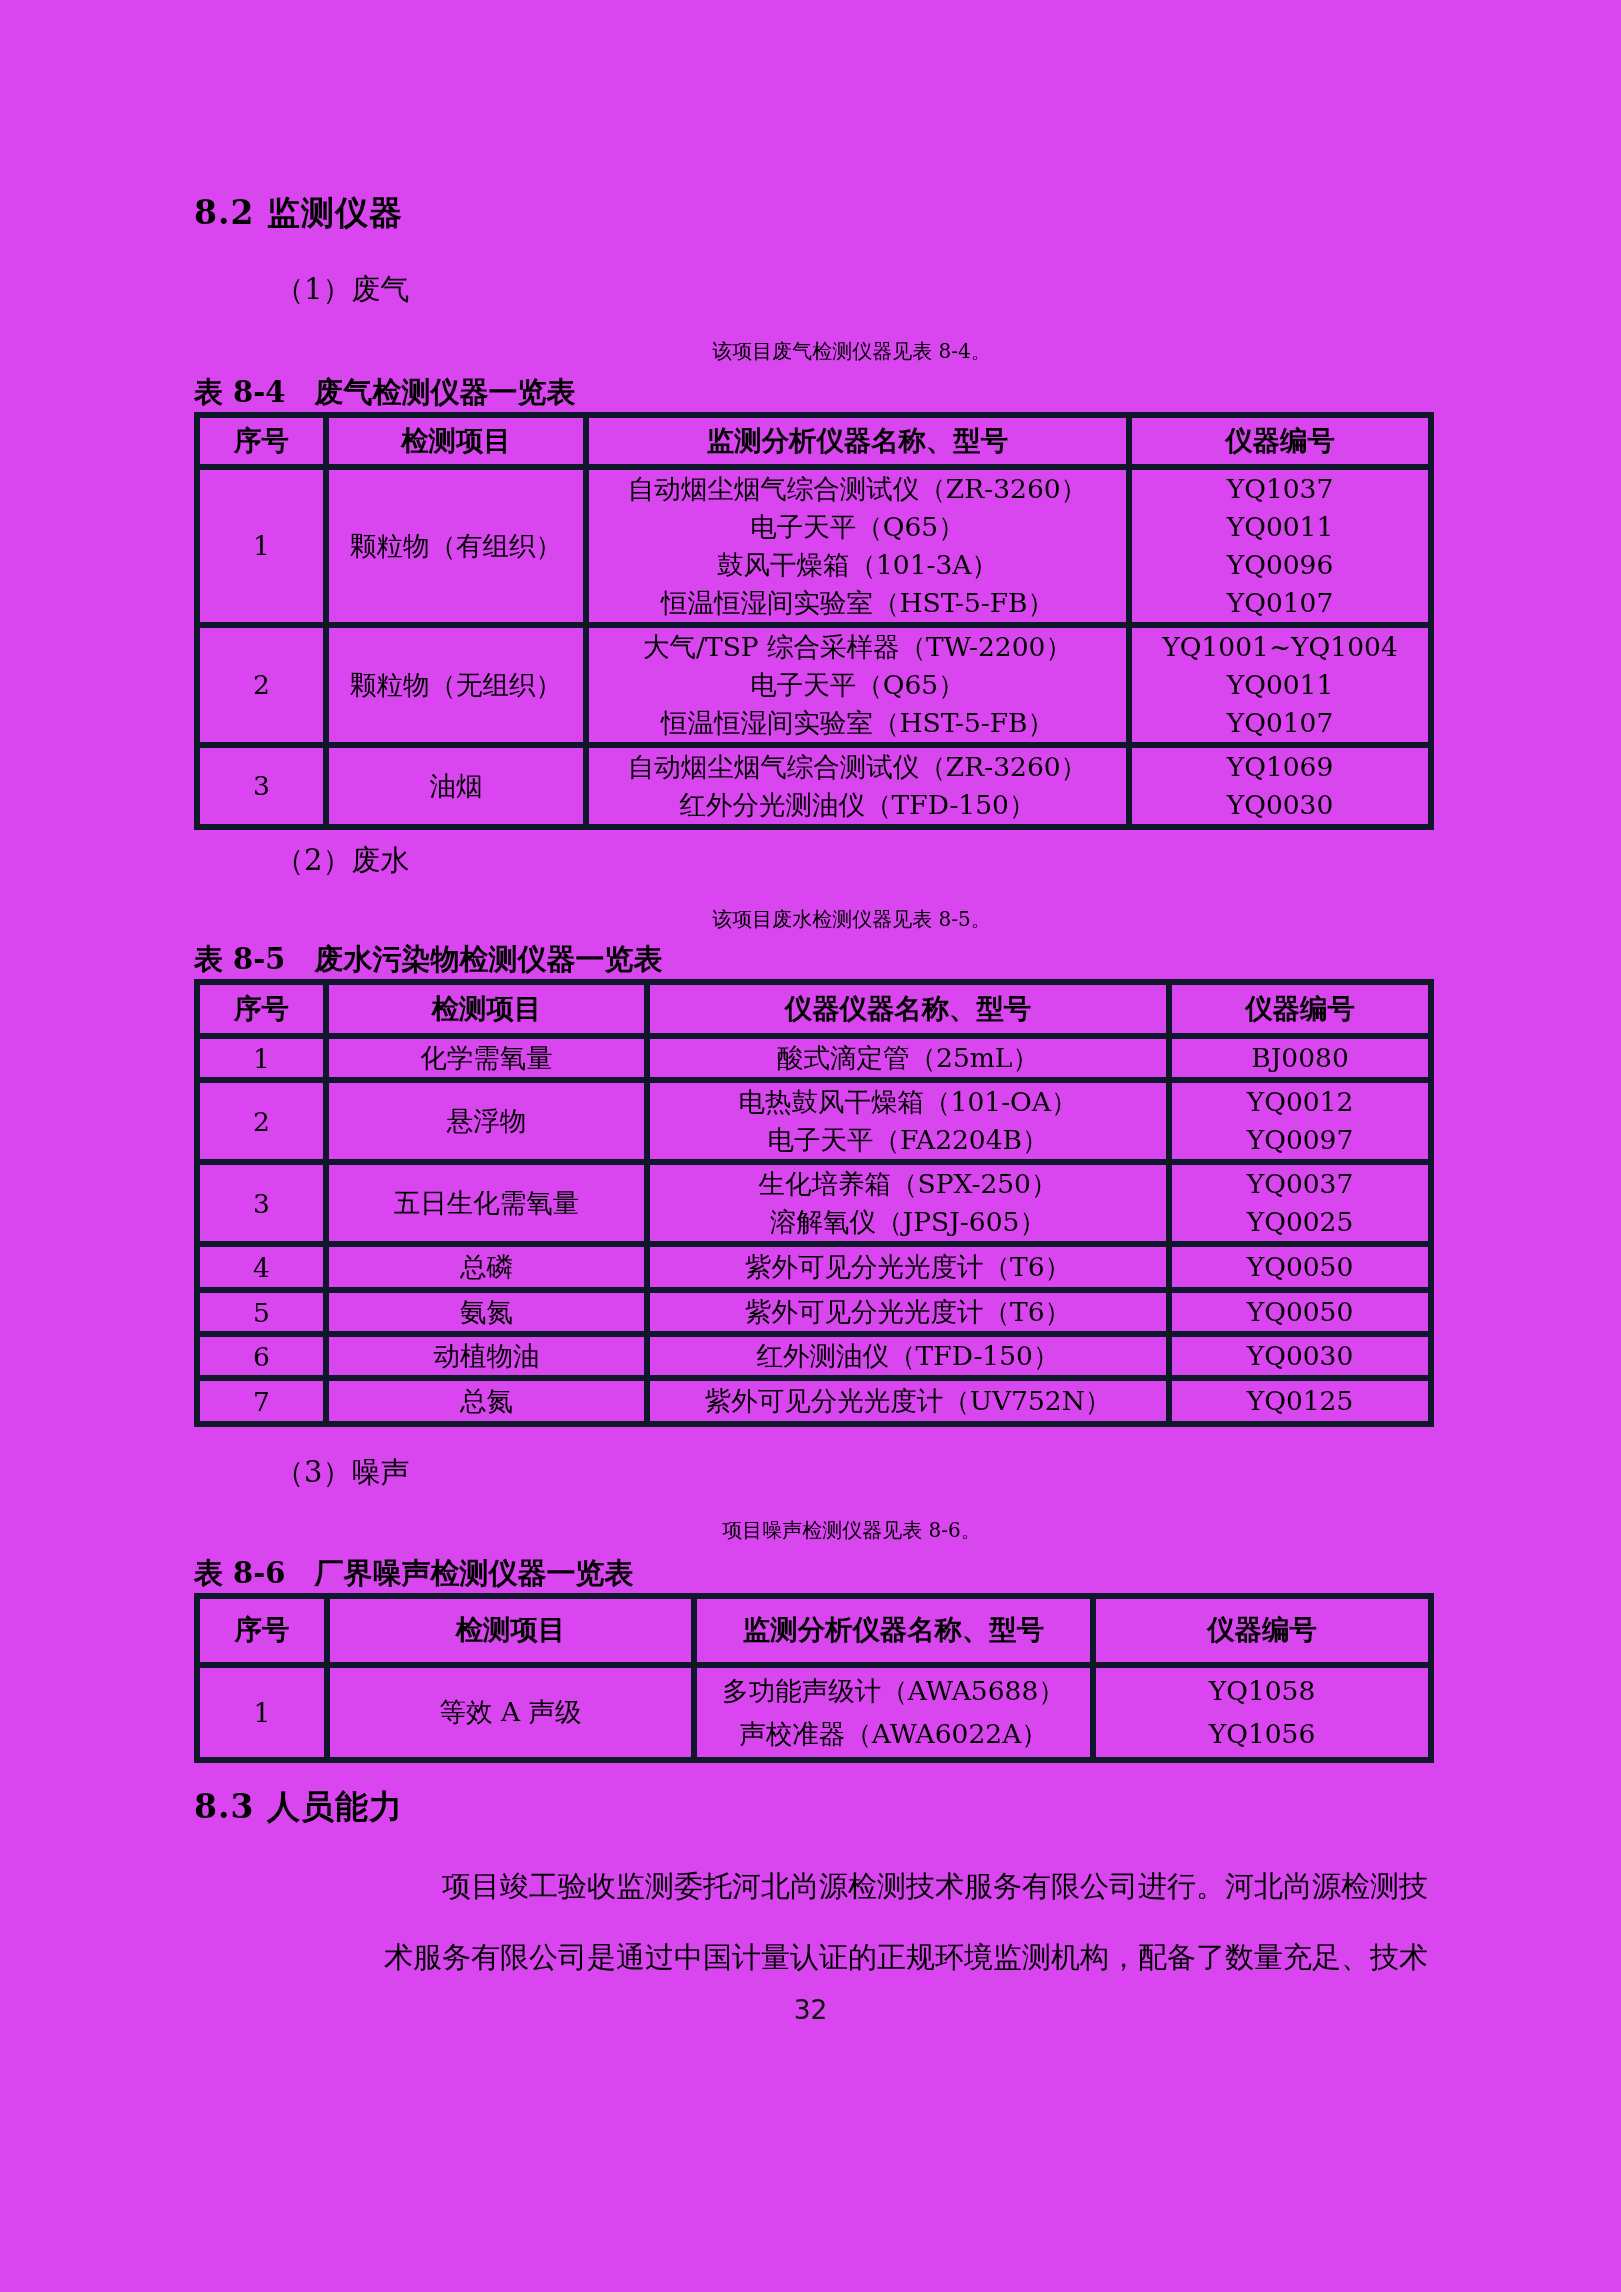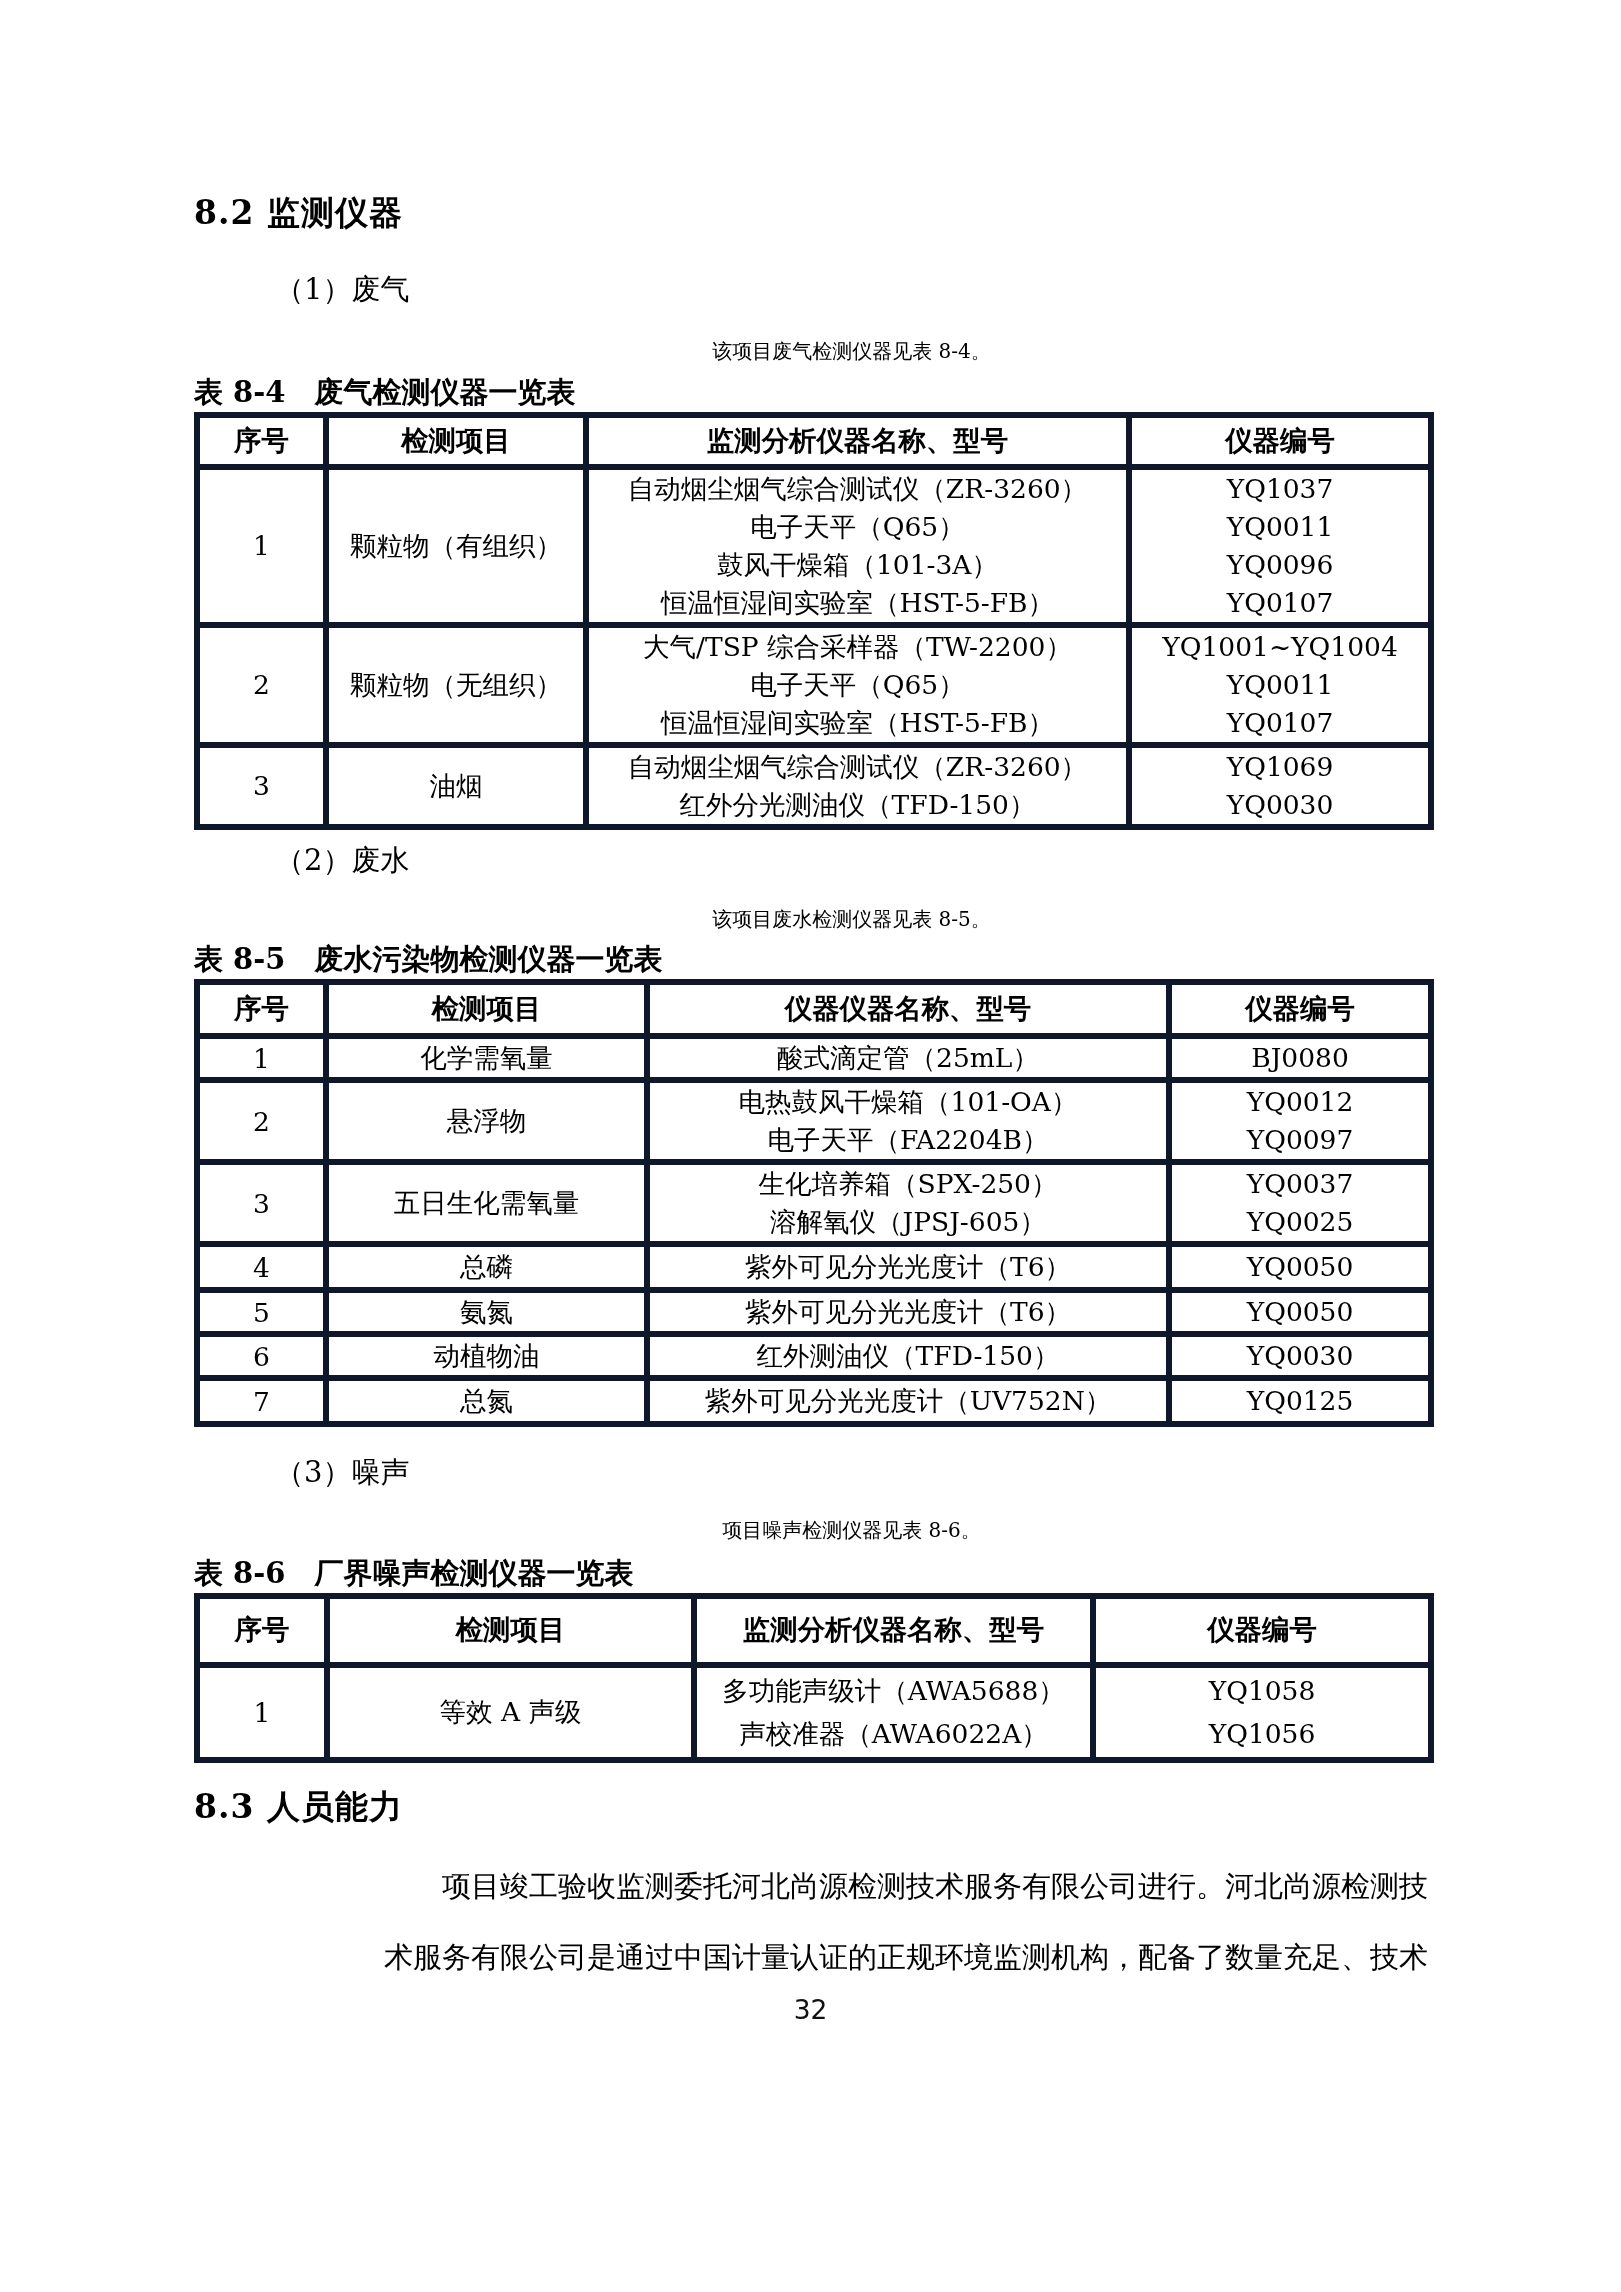--- a/index.html
+++ b/index.html
@@ -1,21 +1,21 @@
 <!DOCTYPE html>
 <html><head>
 <meta charset="utf-8">
 <style>
   * { margin: 0; padding: 0; box-sizing: border-box; }
   html, body { background: #e8e8e8; }
   .page {
     width: 1621px;
     height: 2293px;
     margin: 0 auto;
-    background: #ffffff;
+    background: #d946ef;
     position: relative;
     color: #000;
     font-family: "DejaVu Serif", "Liberation Serif", serif;
   }
   .content { padding: 192px 193px 0 194px; }
 
   .h-sec {
     font-size: 33px;
     font-weight: bold;
     line-height: 1.25;

